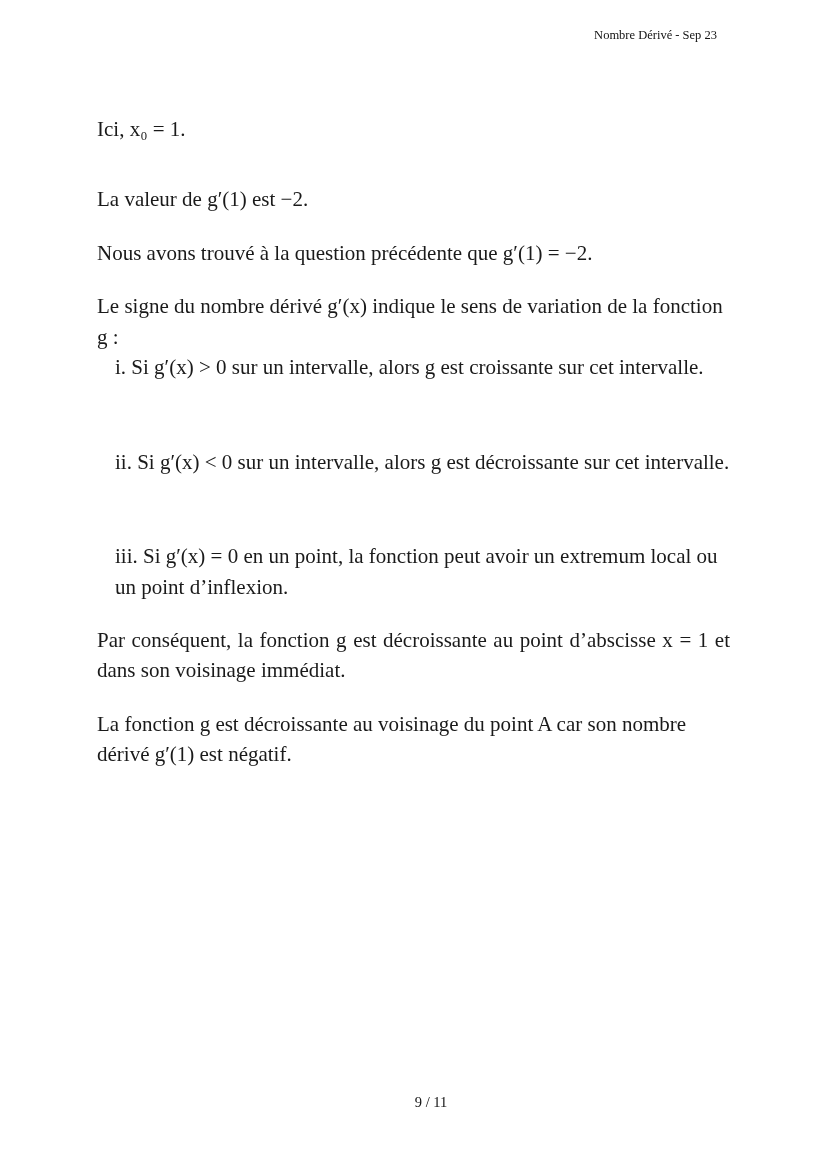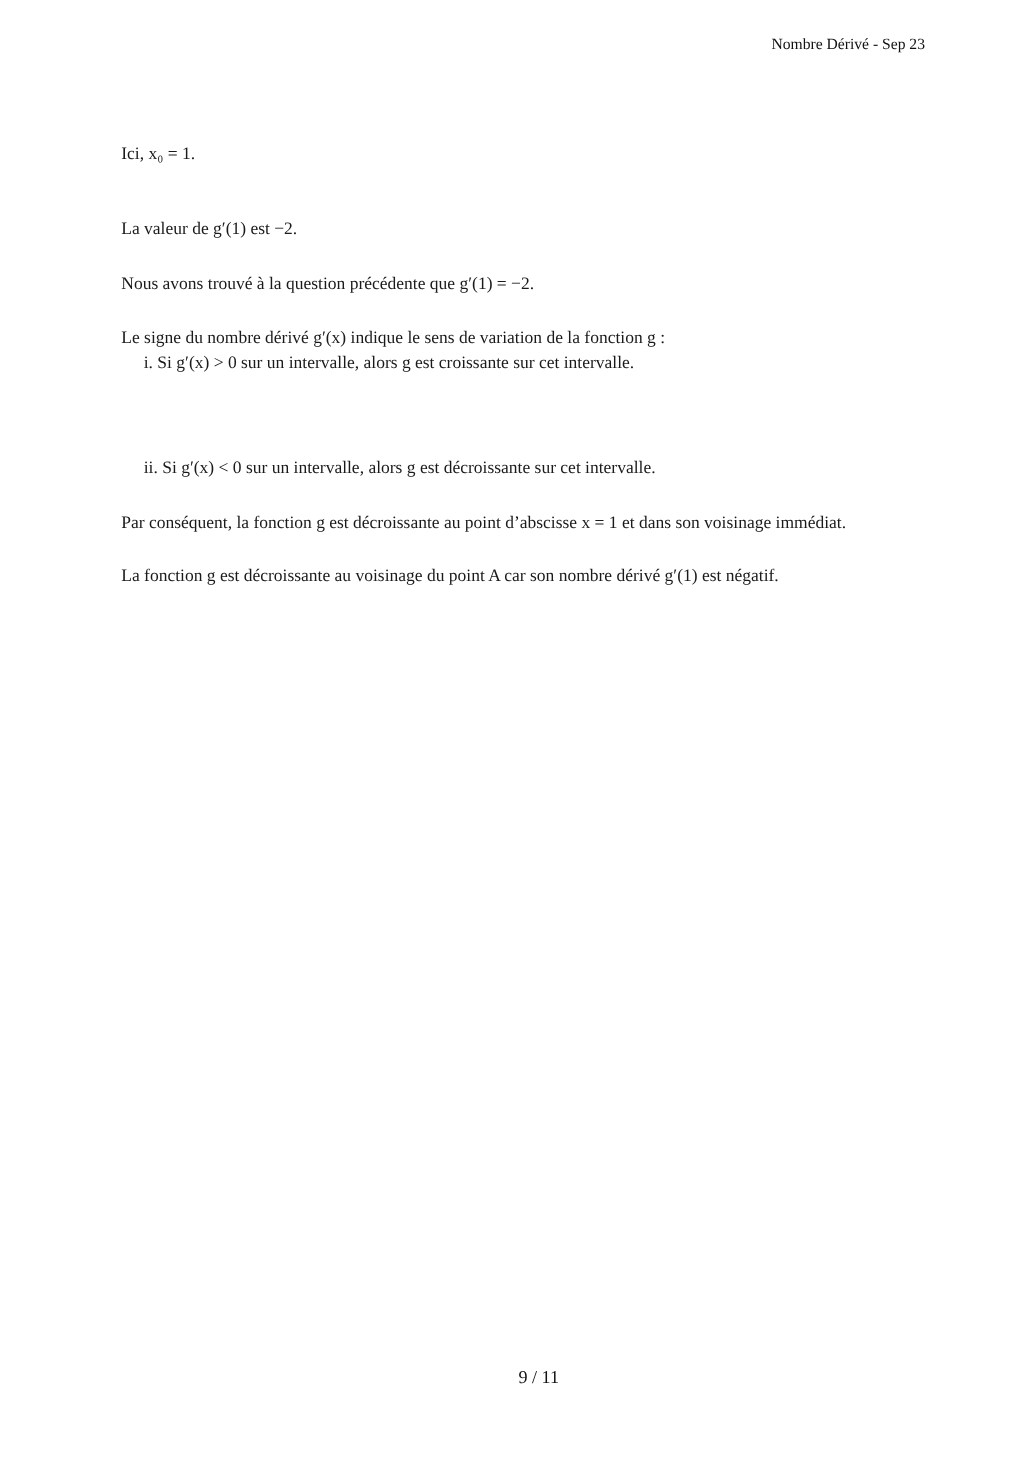--- a/index.html
+++ b/index.html
@@ -11,27 +11,27 @@
     width: 828px;
     height: 1171px;
     position: relative;
     font-family: "Liberation Serif", "DejaVu Serif", serif;
     color: #1a1a1a;
     overflow: hidden;
   }
   .page-header {
     position: absolute;
     top: 28px;
-    right: 88px;
+    right: 111px;
     font-size: 12.5px;
     color: #111111;
   }
   .content {
     padding: 114px 98px 0 97px;
-    font-size: 14px;
+    font-size: 21px;
     line-height: 1.45;
   }
   .para {
     margin: 0;
   }
   .mt-sm { margin-top: 23px; }
   .mt-md { margin-top: 30px; }
   .mt-lg { margin-top: 40px; }
   .mt-xl { }
   .mt-xxl { margin-top: 64px; }
@@ -70,20 +70,21 @@
 
 
   <p class="para mt-sm">Nous avons trouvé à la question précédente que g′(1) = −2.</p>
 
   <p class="para mt-sm">Le signe du nombre dérivé g′(x) indique le sens de variation de la fonction g :</p>
 
   <p class="para list-item mt-xl">i. Si g′(x) &gt; 0 sur un intervalle, alors g est croissante sur cet intervalle.</p>
 
   <p class="para list-item mt-xxl">ii. Si g′(x) &lt; 0 sur un intervalle, alors g est décroissante sur cet intervalle.</p>
 
+  <p class="para list-item mt-xxl">iii. Si g′(x) = 0 en un point, la fonction peut avoir un extremum local ou un point d’inflexion.</p>
 
 
   <p class="para mt-sm justified">Par conséquent, la fonction g est décroissante au point d’abscisse x = 1 et dans son voisinage immédiat.</p>
 
   <p class="para mt-sm">La fonction g est décroissante au voisinage du point A car son nombre dérivé g′(1) est négatif.</p>
 
 </div>
 
 <div class="page-footer">9 / 11</div>
 

